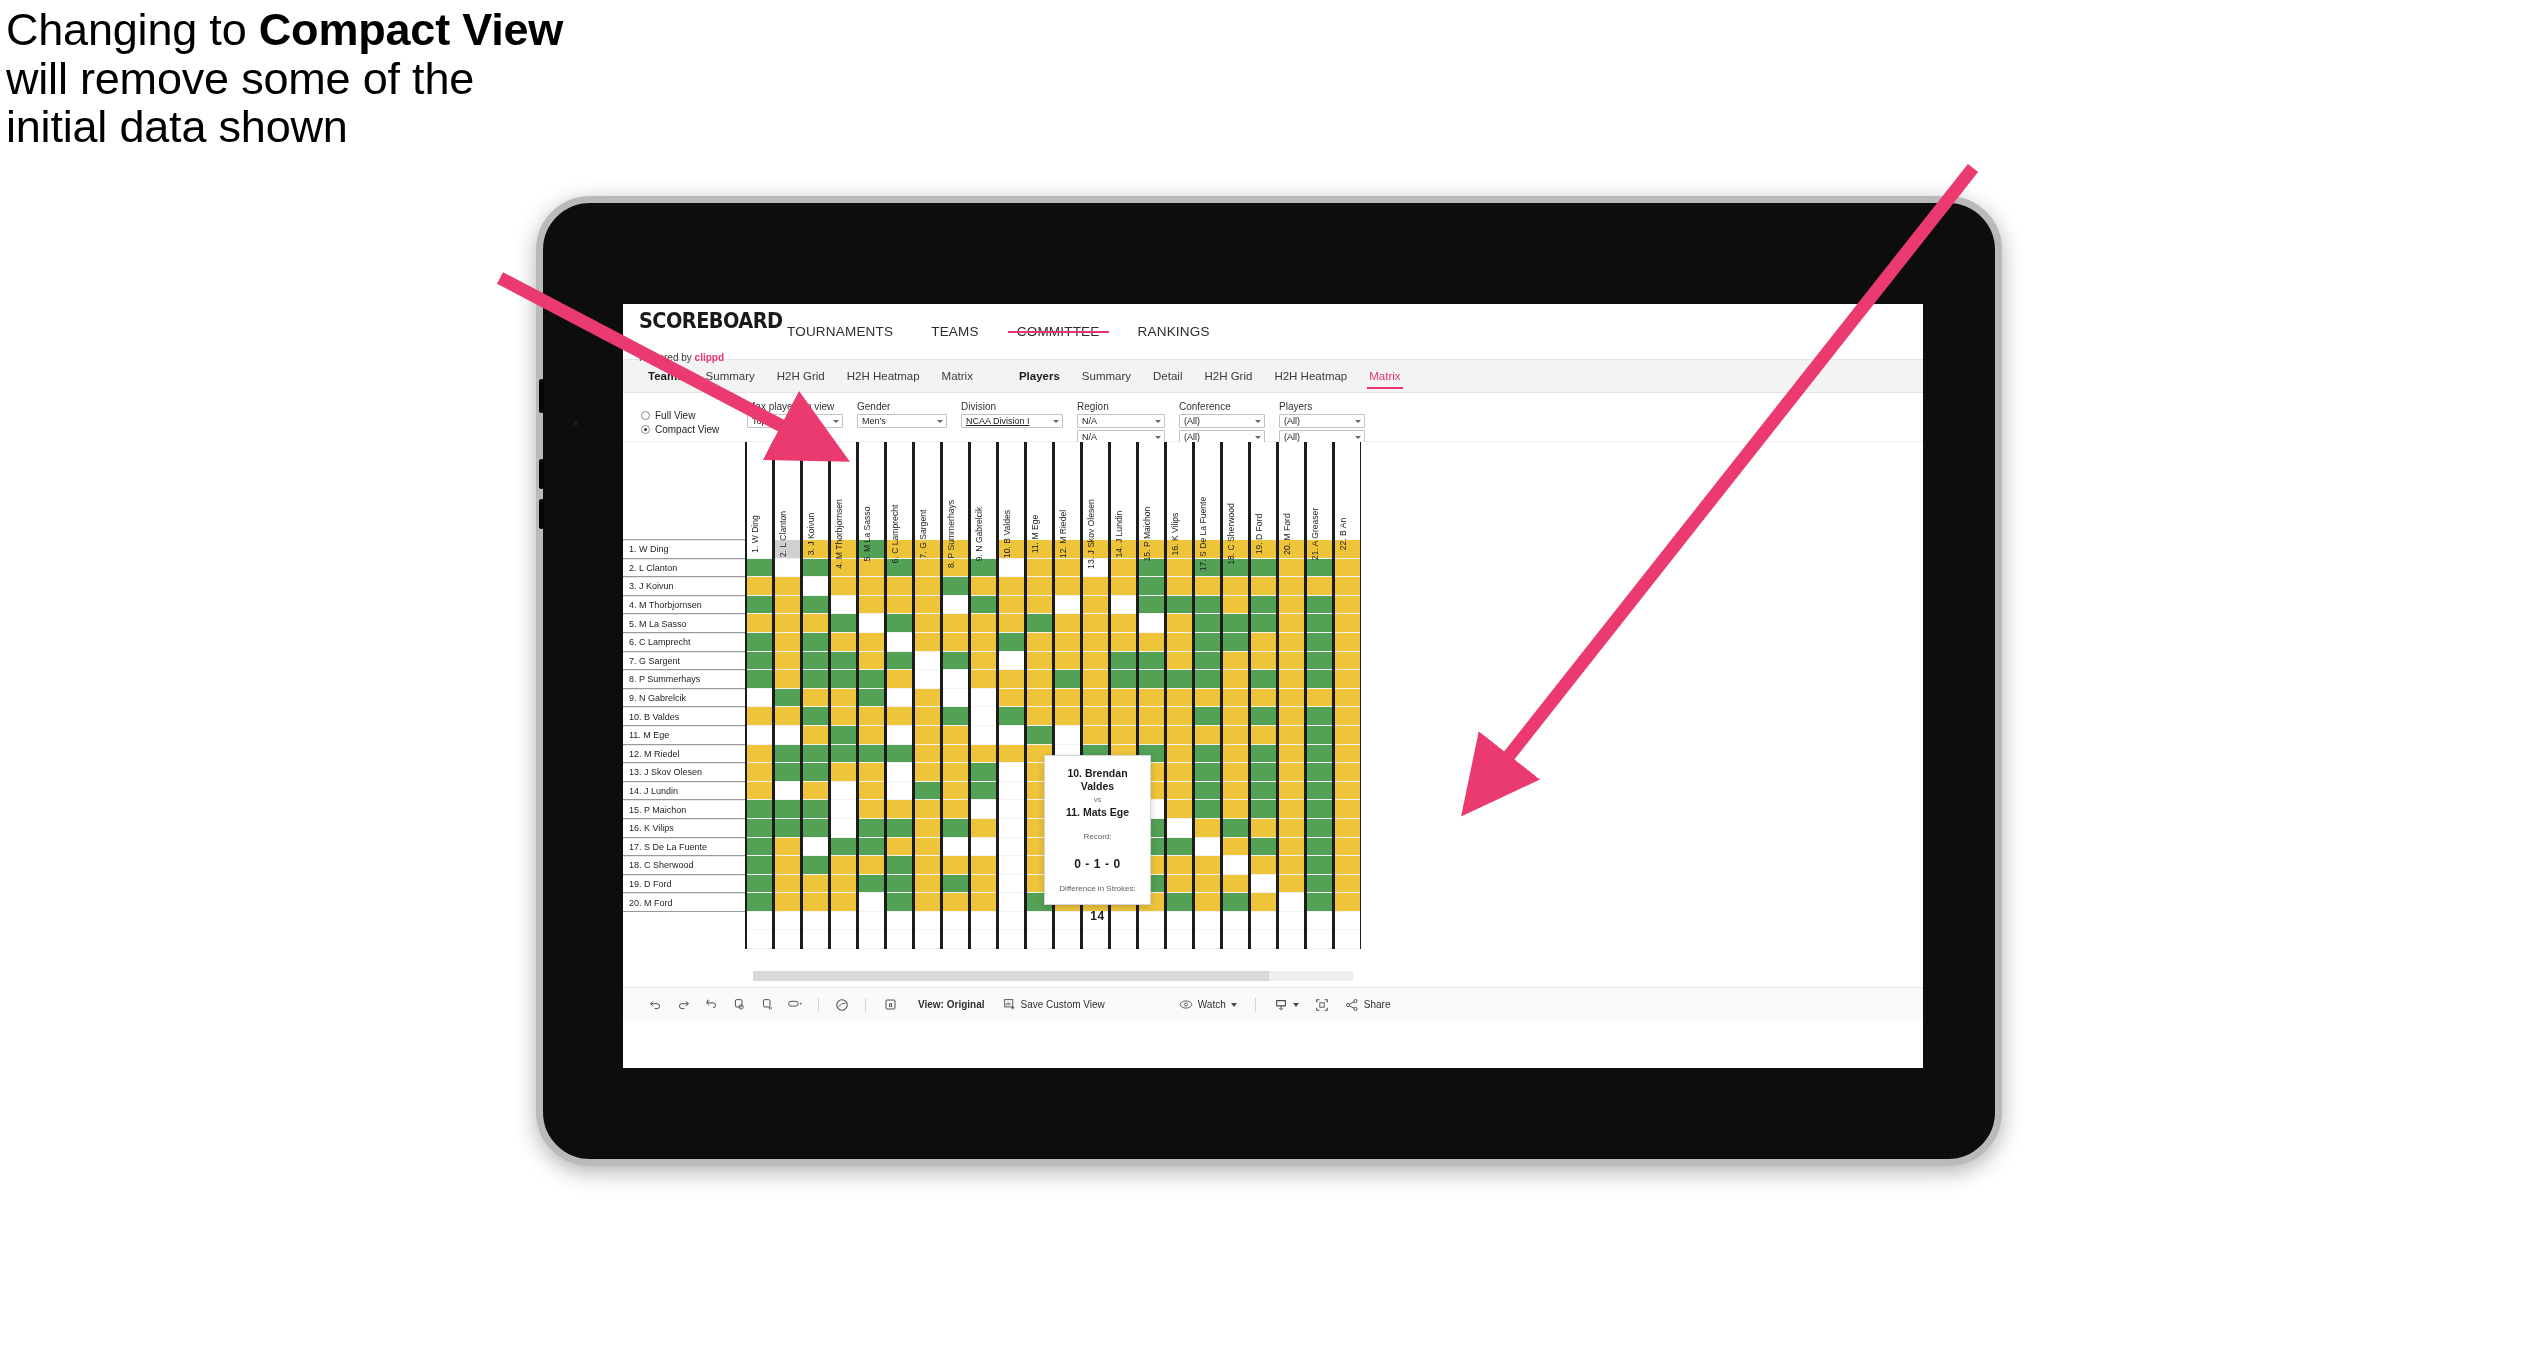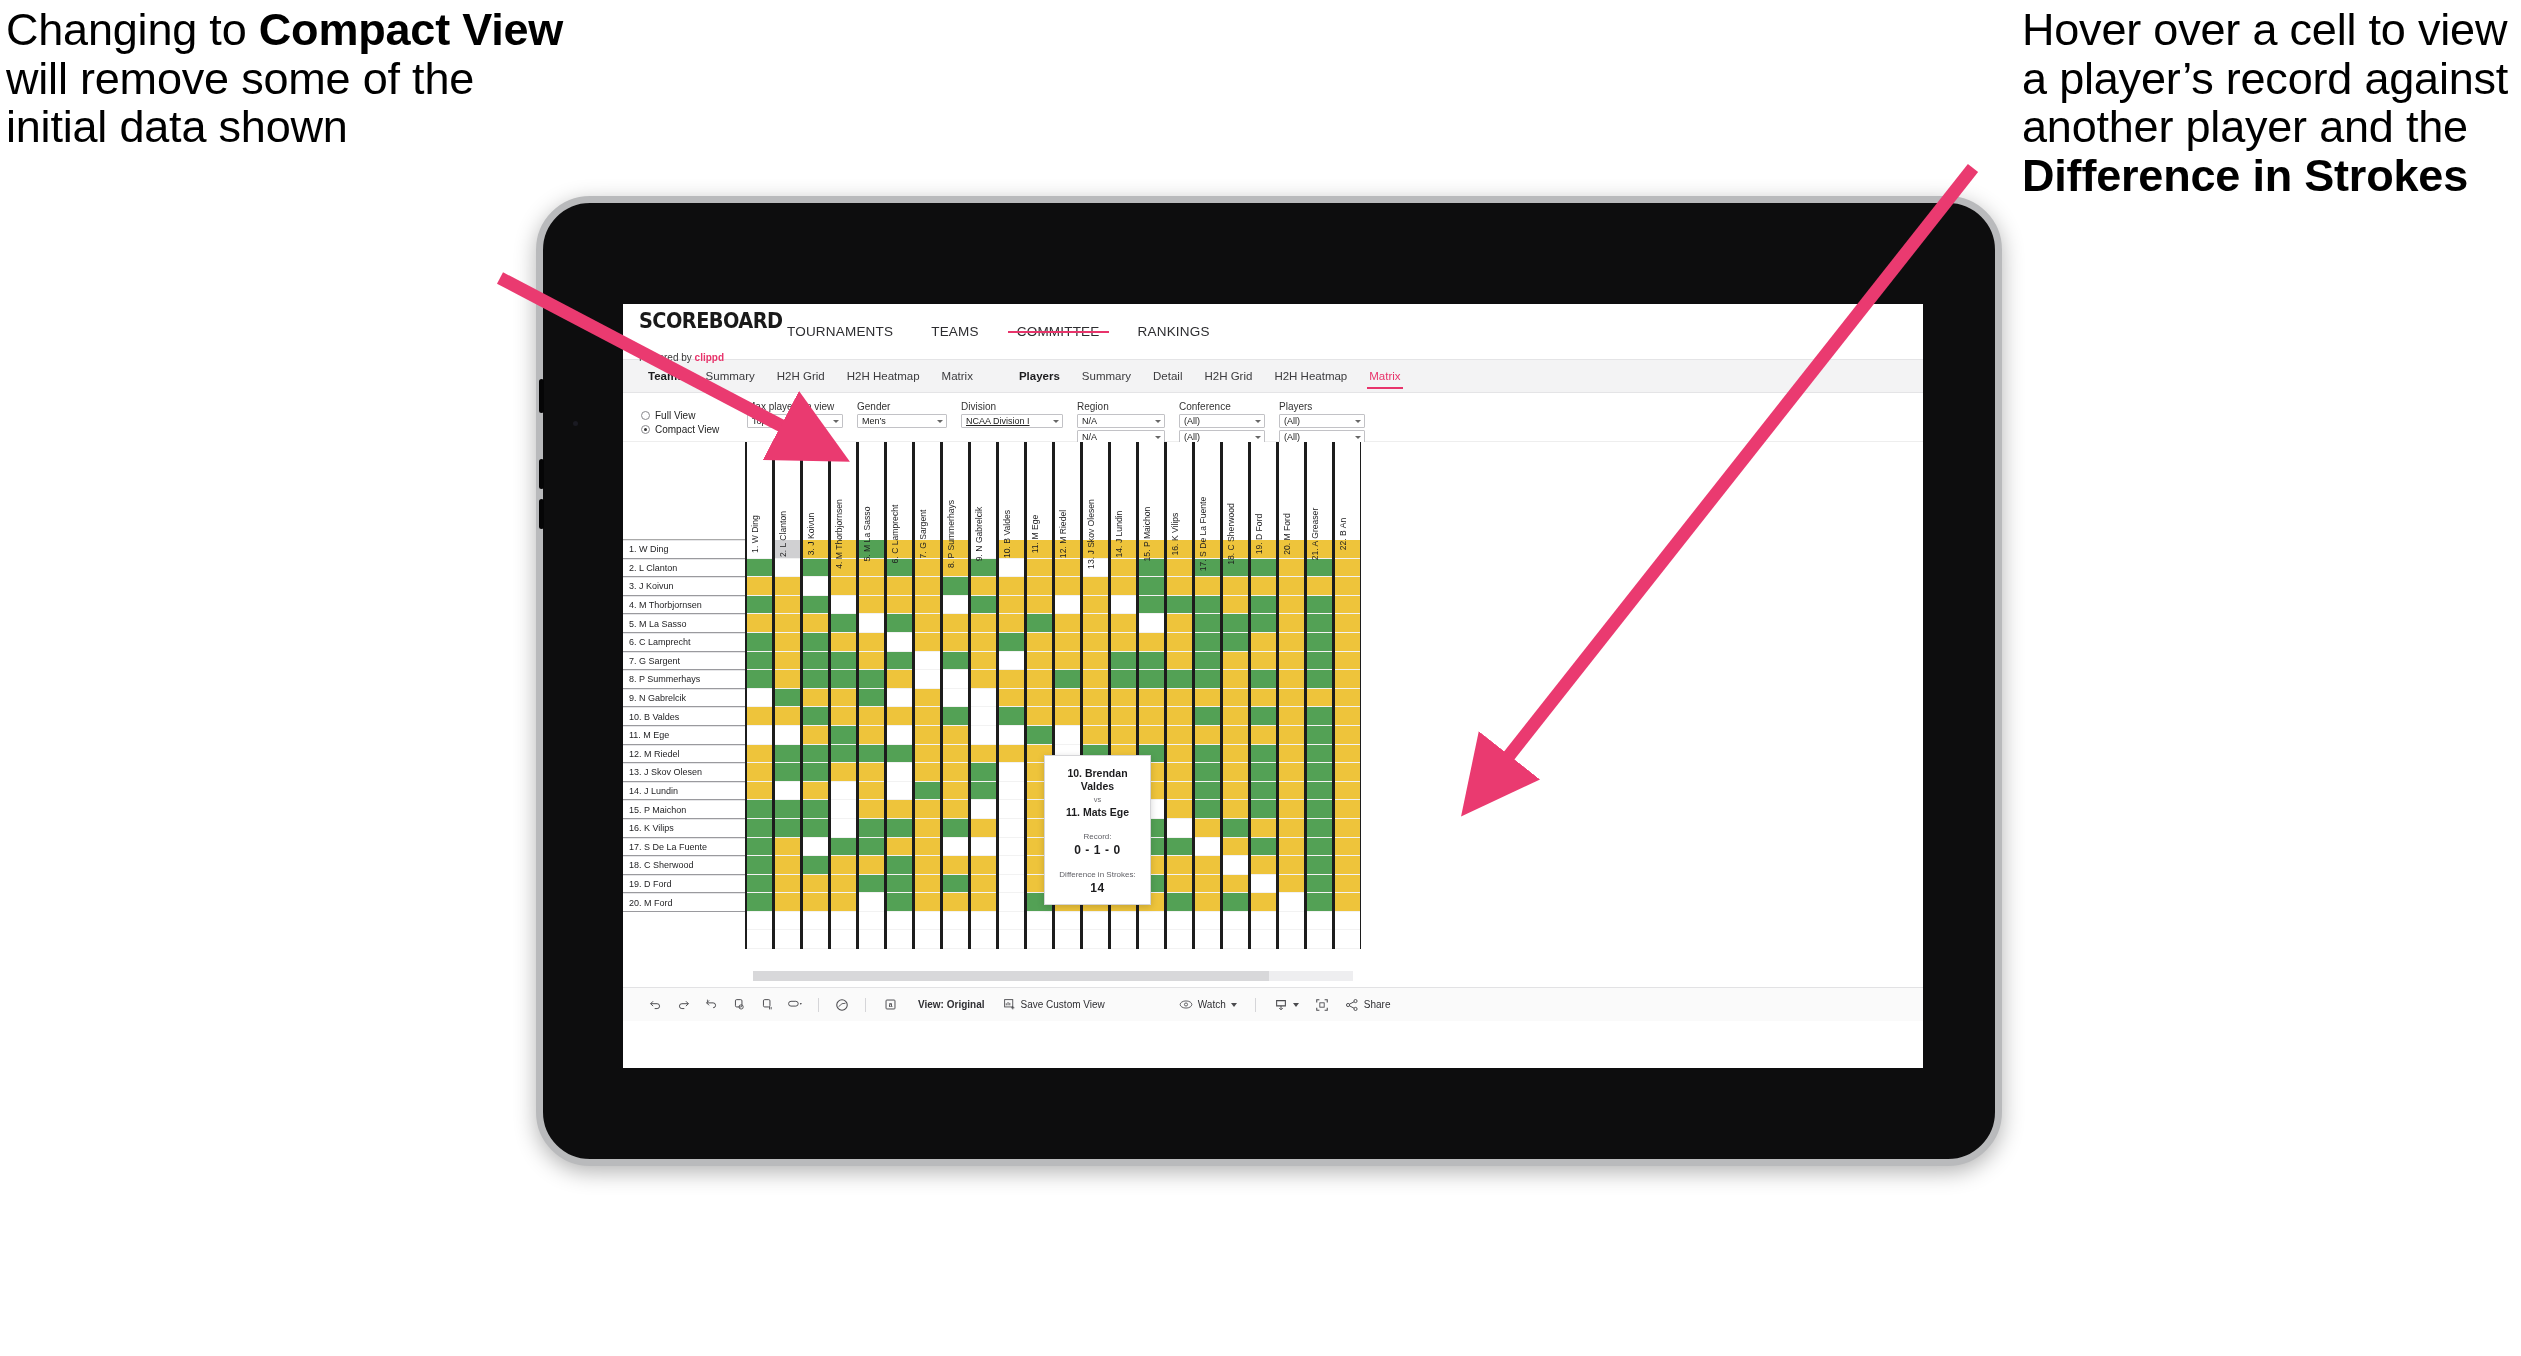--- a/index.html
+++ b/index.html
@@ -176,21 +176,21 @@
     background: #fff;
     border: 1px solid #d5d5d8;
     box-shadow: 0 2px 7px rgba(0,0,0,.17);
     text-align: center;
     padding: 11px 5px 0 5px;
     z-index: 8;
   }
   .tt-name { font-size: 10.5px; font-weight: 700; color: #1c1c1e; line-height: 1.25; }
   .tt-vs { font-size: 7.5px; color: #6b6b70; margin: 2px 0; }
   .tt-lbl { font-size: 8px; color: #5e5e64; margin-top: 13px; }
-  .tt-val { font-size: 12px; font-weight: 700; color: #1c1c1e; margin-top: 2px; letter-spacing: .6px; }
+  .tt-val { font-size: 12px; font-weight: 700; color: #1c1c1e; margin-top: 16px; letter-spacing: .6px; }
 
   
   .toolbar {
     height: 34px; background:#fafafa; border-top:1px solid #e2e2e4;
     display:flex; align-items:center; padding-left: 18px; gap: 0;
     font-size: 10px; color: #3a3a3e;
   }
   .tb-icon {
     width: 28px; height: 34px; display:flex; align-items:center; justify-content:center;
     cursor:pointer; color:#4a4a4e;
@@ -208,23 +208,20 @@
 </style>
 </head>
 <body>
 
 <div id="stage">
 
   <div class="annot" id="annot-left">
     <span>Changing to </span><b>Compact View</b><span> will remove some of the initial data shown</span>
   </div>
 
-  <div class="annot" id="annot-right">
-    <span>Hover over a cell to view a player’s record against another player and the </span><b>Difference in Strokes</b>
-  </div>
 
   <div id="tablet">
     <div class="bezel-btn" style="left:-4px;top:176px;width:5px;height:34px;"></div>
     <div class="bezel-btn" style="left:-4px;top:256px;width:5px;height:30px;"></div>
     <div class="bezel-btn" style="left:-4px;top:296px;width:5px;height:30px;"></div>
     <div class="bezel-btn" style="left:30px;top:218px;width:5px;height:5px;border-radius:50%;background:#1a1a22;"></div>
 
     <div id="screen">
 
       <div class="app-header">

